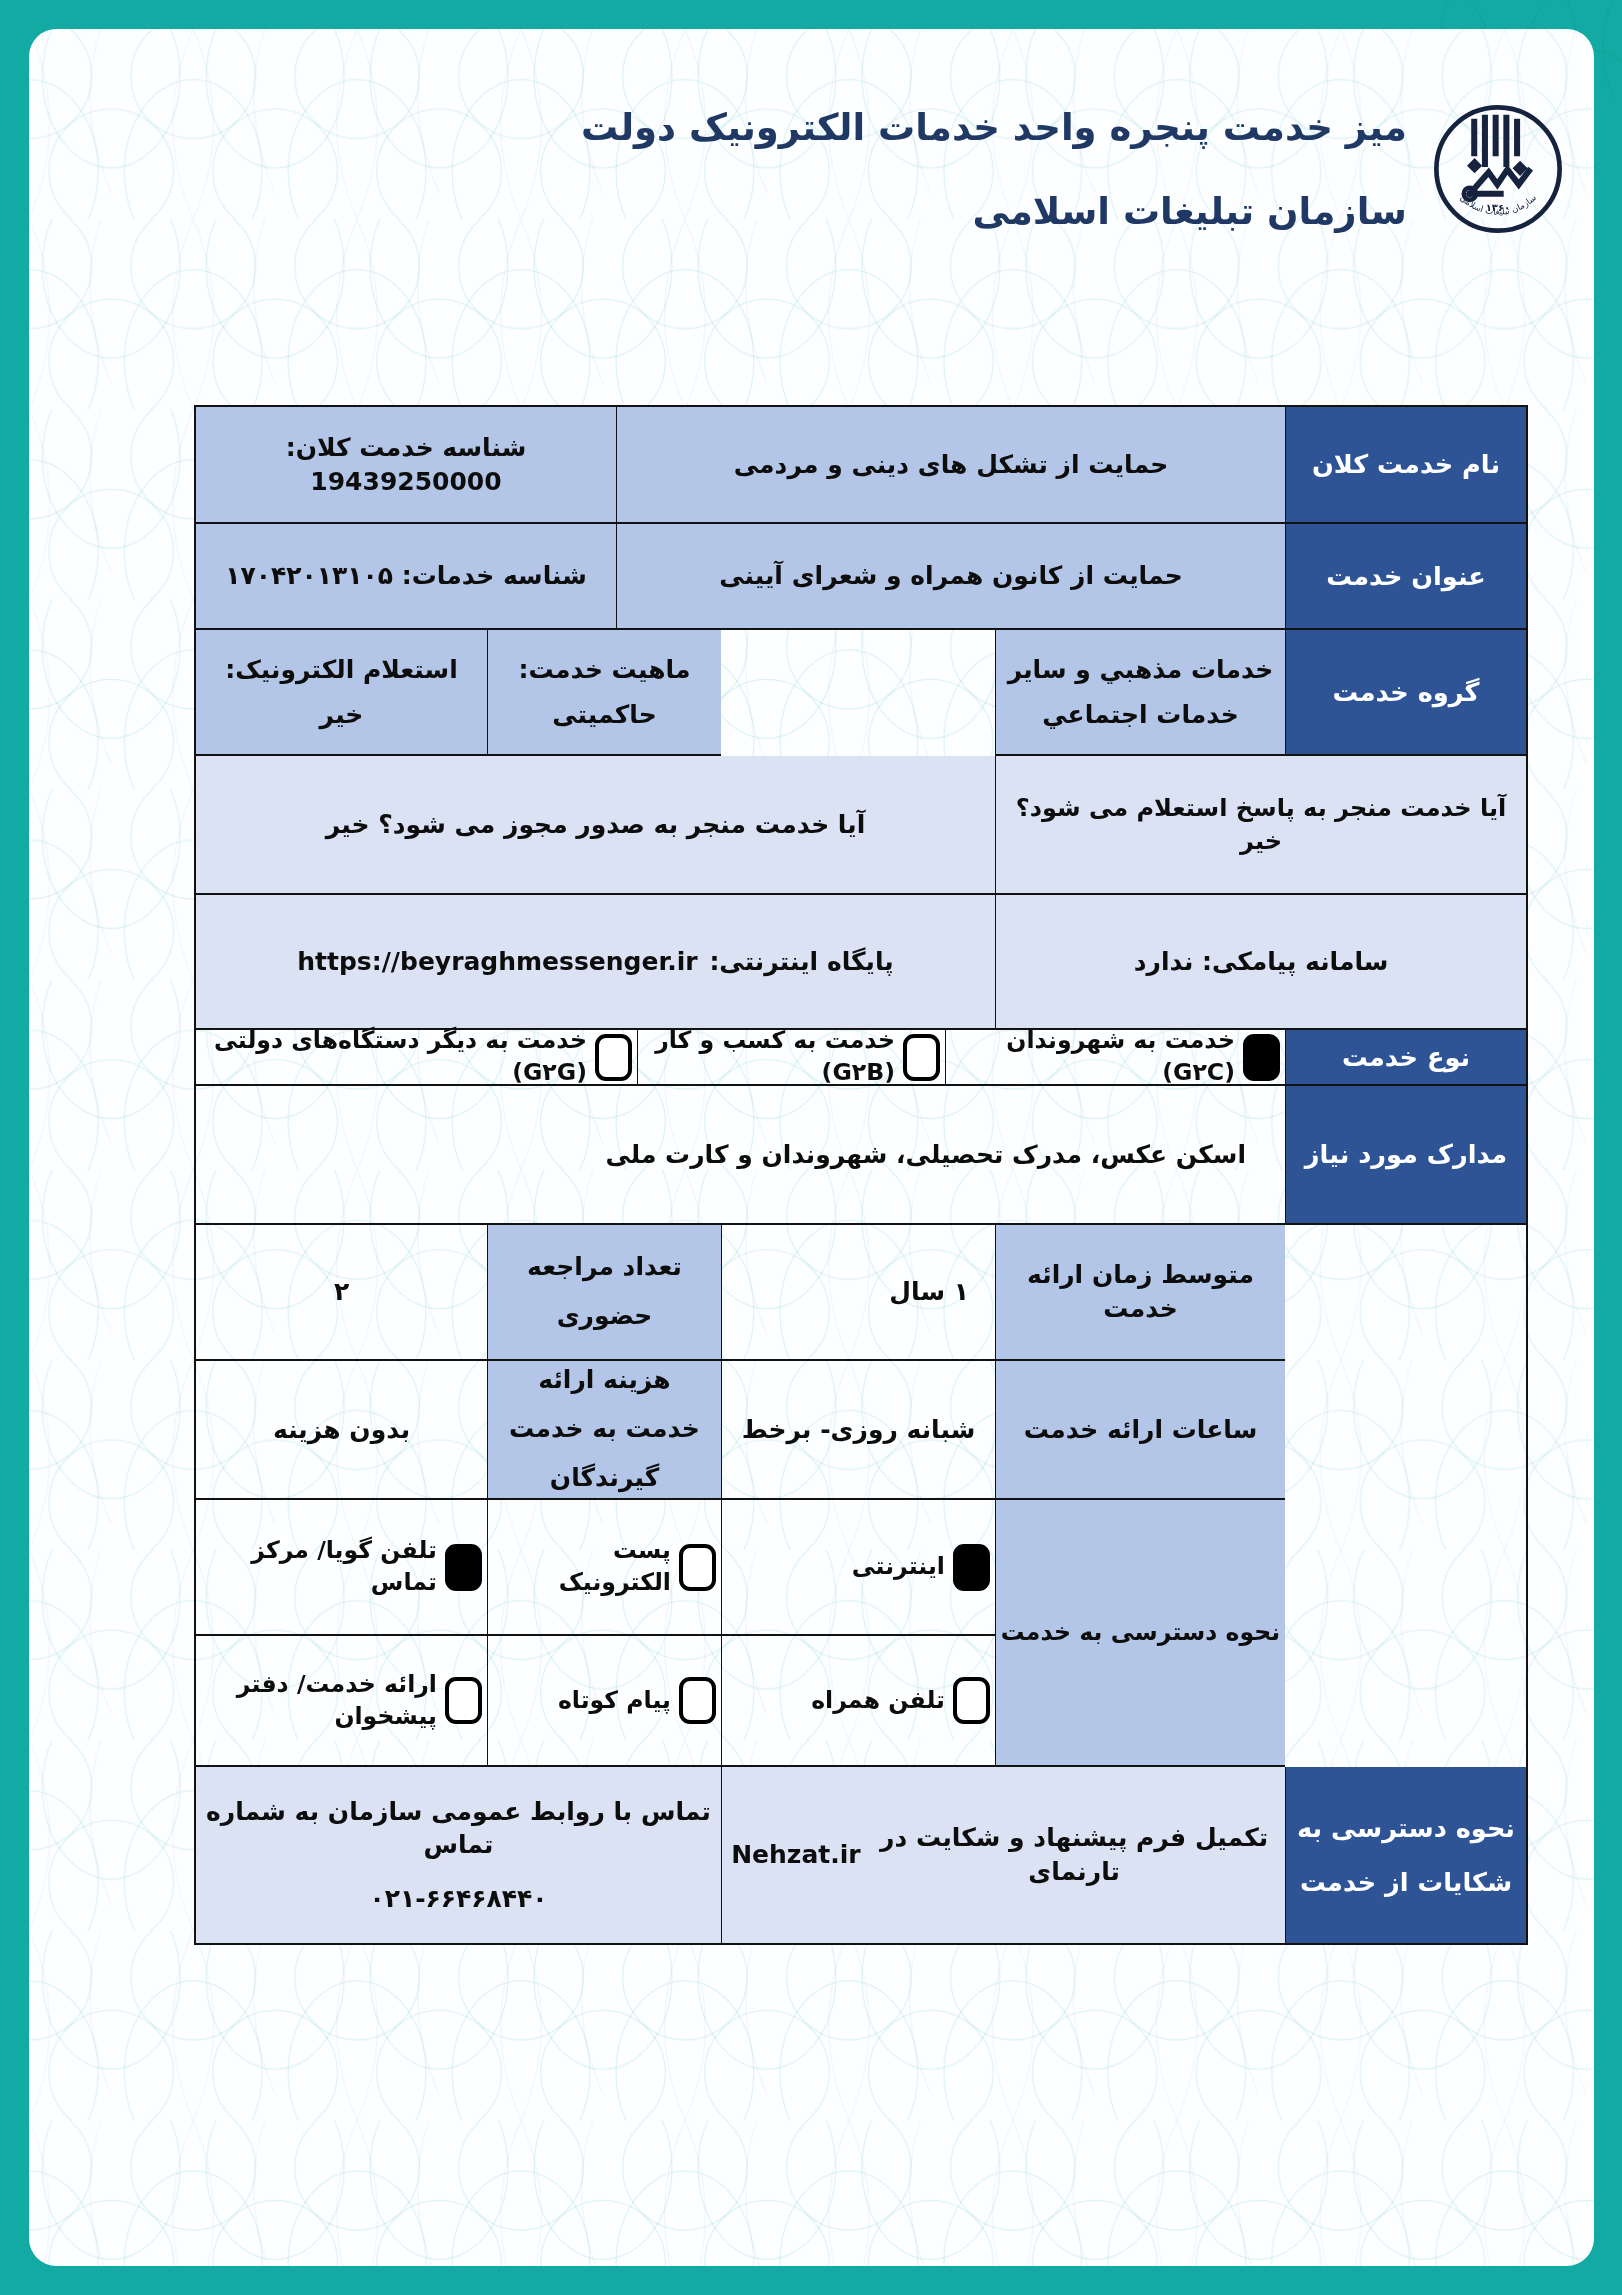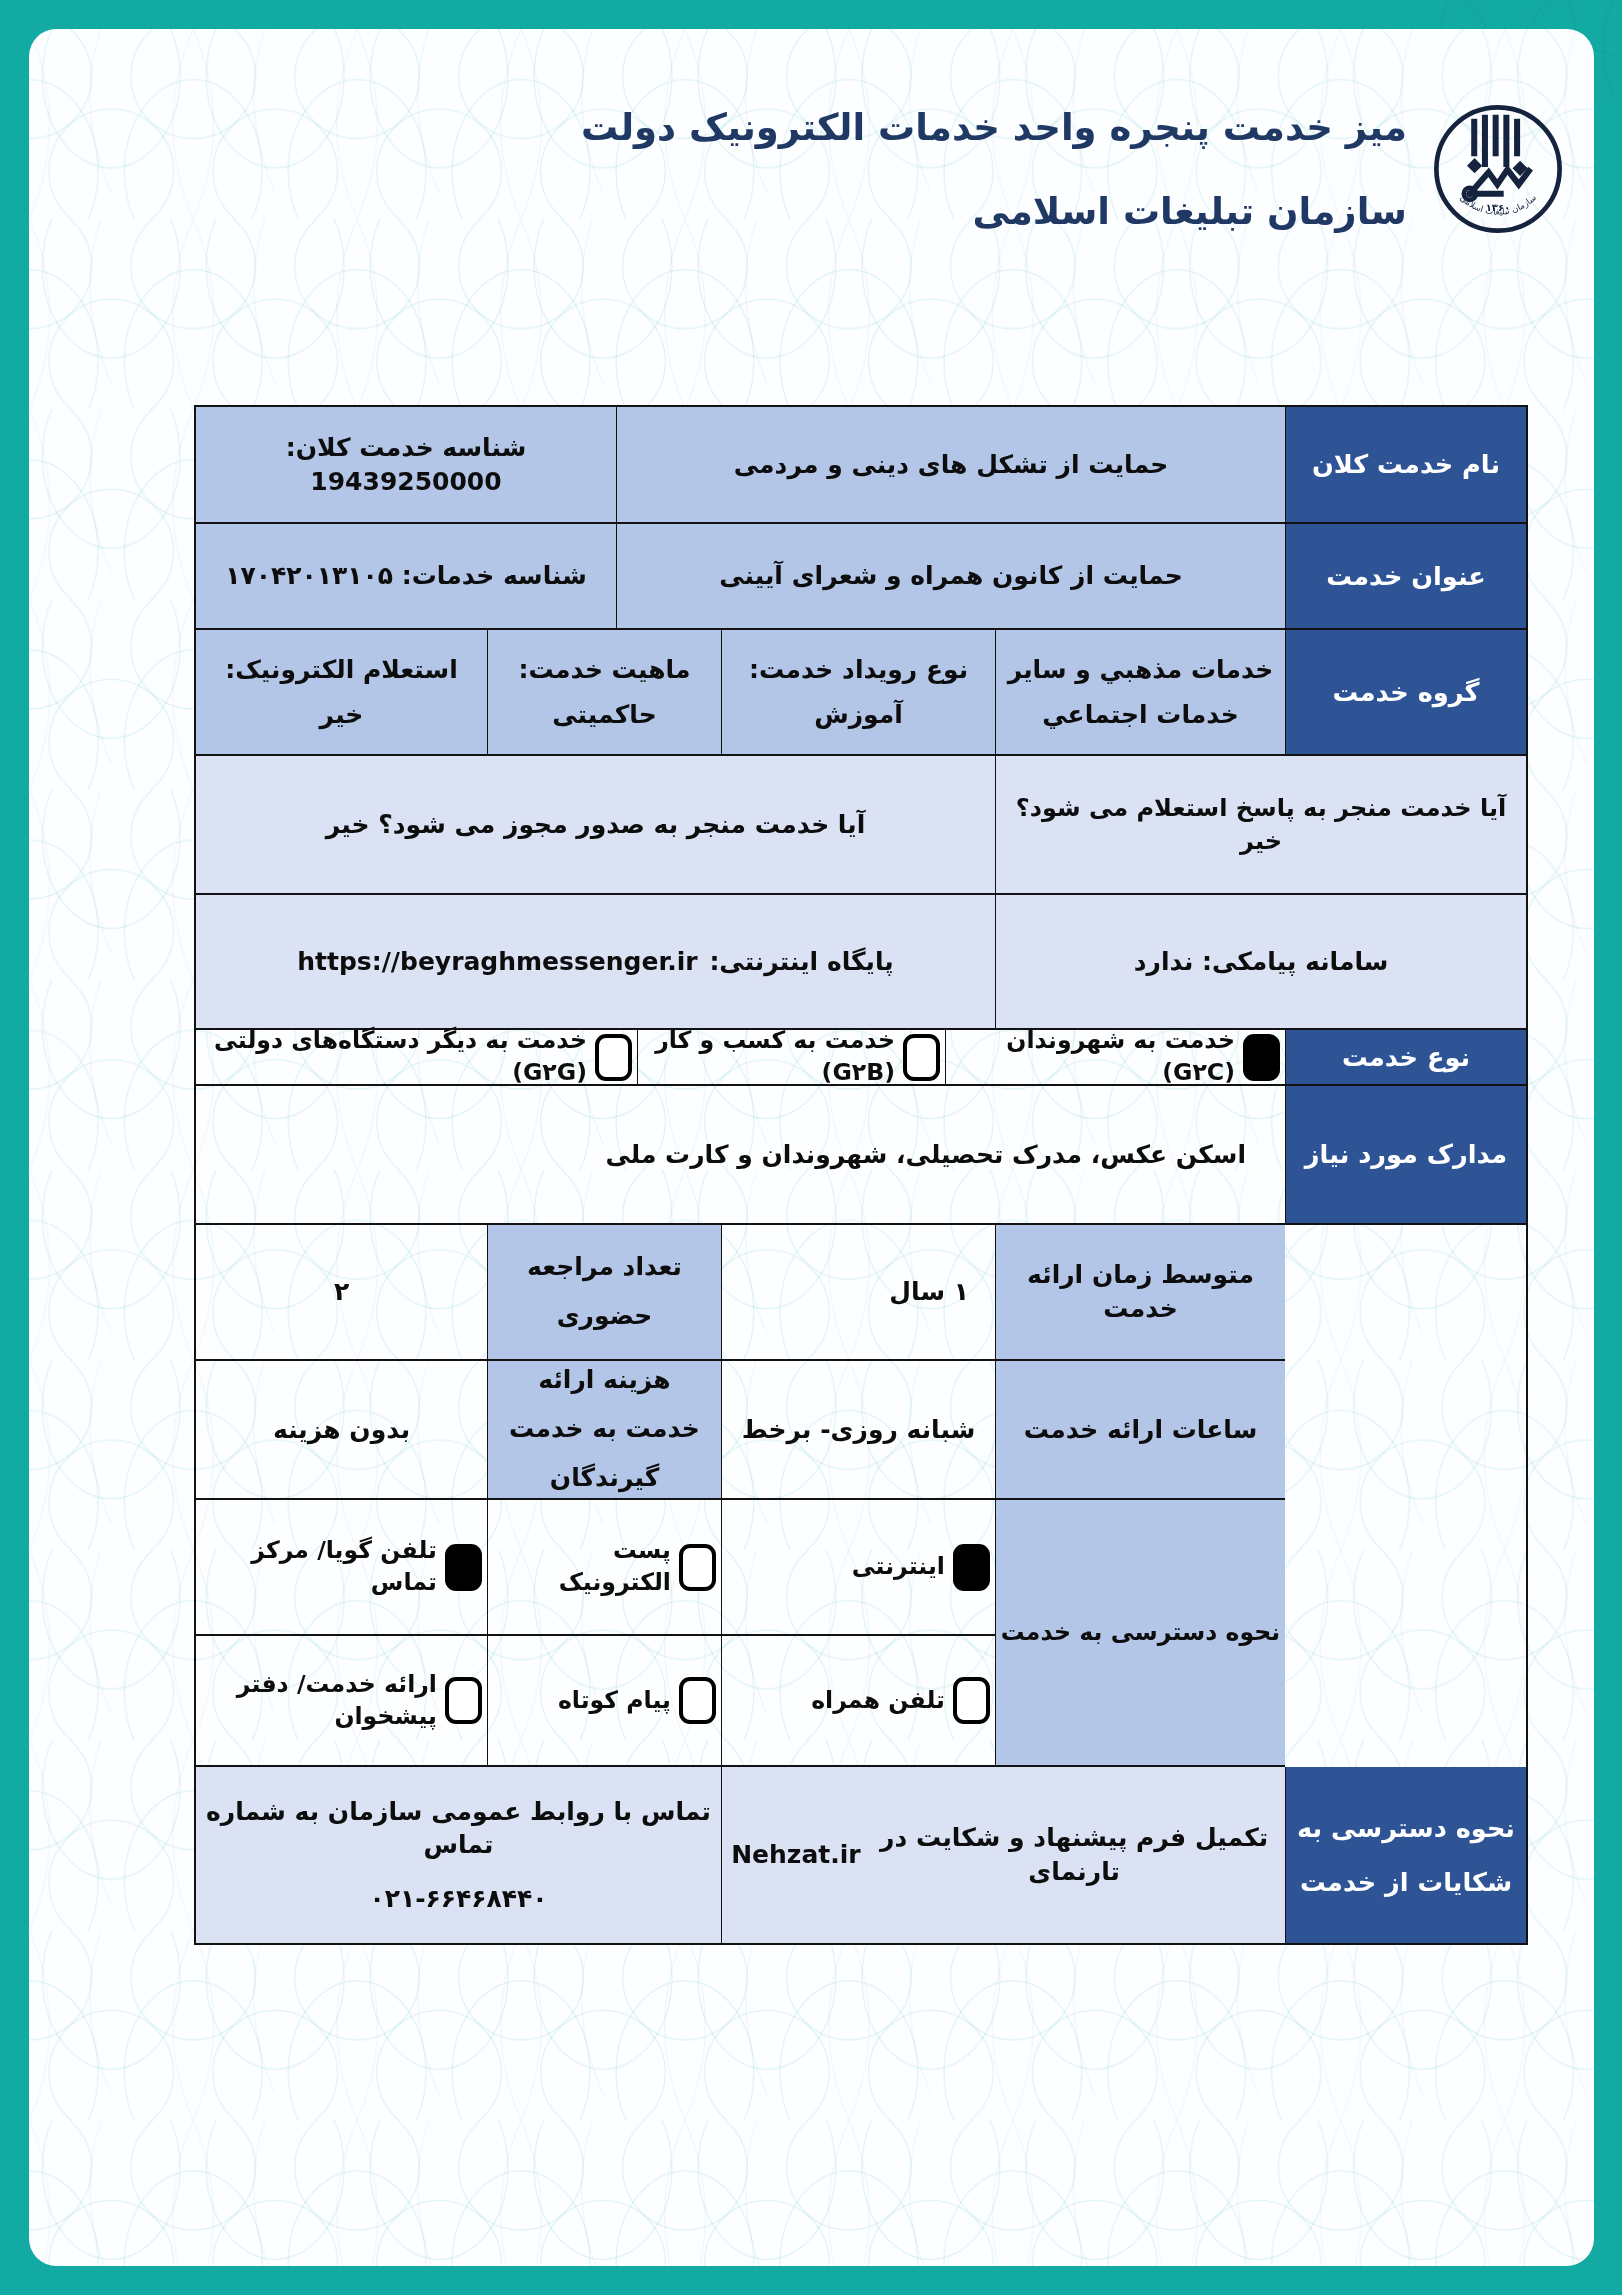--- a/index.html
+++ b/index.html
@@ -123,24 +123,20 @@
 
     <div class="c hdr" style="grid-area:2/1/3/2">عنوان خدمت</div>
     <div class="c blue" style="grid-area:2/2/3/7">حمایت از کانون همراه و شعرای آیینی</div>
     <div class="c blue nobl" style="grid-area:2/7/3/9">شناسه خدمات: ۱۷۰۴۲۰۱۳۱۰۵</div>
 
     <div class="c hdr" style="grid-area:3/1/4/2">گروه خدمت</div>
     <div class="c blue two" style="grid-area:3/2/4/3">
       <div>خدمات مذهبي و ساير</div>
       <div>خدمات اجتماعي</div>
     </div>
-    <div class="c blue two" style="grid-area:3/3/4/5">
-      <div>نوع رویداد خدمت:</div>
-      <div>آموزش</div>
-    </div>
     <div class="c blue two" style="grid-area:3/5/4/8">
       <div>ماهیت خدمت:</div>
       <div>حاکمیتی</div>
     </div>
     <div class="c blue two nobl" style="grid-area:3/8/4/9">
       <div>استعلام الکترونیک:</div>
       <div>خیر</div>
     </div>
 
     <div class="c lblue" style="grid-area:4/1/5/3;font-size:24px">آیا خدمت منجر به پاسخ استعلام می شود؟ خیر</div>

